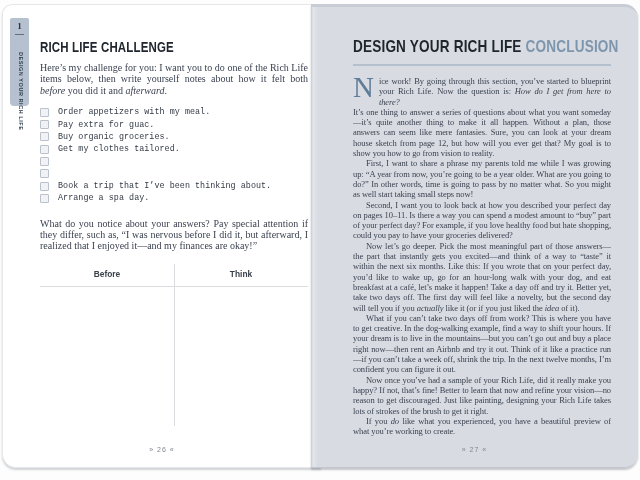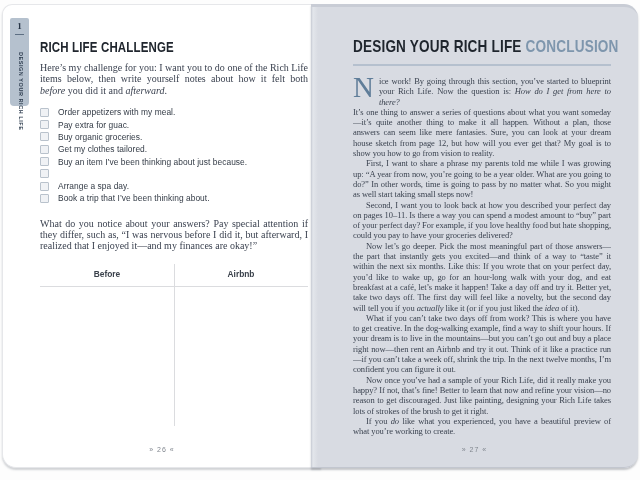--- a/index.html
+++ b/index.html
@@ -62,21 +62,21 @@
     font-size: 14px; font-weight: 700; color: #20262e;
     letter-spacing: .2px; white-space: nowrap;
     transform: scaleX(.82); transform-origin: 0 50%;
   }
   .serif-par {
     margin: 7px 0 0 0;
     font-family: "Liberation Serif", serif;
     font-size: 10px; line-height: 11.4px;
     color: #3b4250; text-align: justify;
   }
-  .checklist { margin-top: 10px; }
+  .checklist { margin-top: 10px; font-family: Liberation Mono, monospace; }
   .check-row {
     display: flex; align-items: center;
     height: 12.3px;
   }
   .checkbox {
     width: 7px; height: 7px; flex: 0 0 7px;
     border: 1px solid #b9c2cc; background: #f0f2f5;
     border-radius: 1px; margin-right: 9px;
   }
   .check-label {
@@ -161,45 +161,44 @@
             <span class="check-label">Buy organic groceries.</span>
           </div>
 
           <div class="check-row">
             <span class="checkbox"></span>
             <span class="check-label">Get my clothes tailored.</span>
           </div>
 
           <div class="check-row">
             <span class="checkbox"></span>
-            <span class="check-label">Buy an item I’ve been thinking about just because.</span>
-          </div>
-
-          <div class="check-row">
-            <span class="checkbox"></span>
-          </div>
-
+          </div>
+
+          <div class="check-row">
+            <span class="checkbox"></span>
+          </div>
+
+
+          <div class="check-row">
+            <span class="checkbox"></span>
+            <span class="check-label">Book a trip that I’ve been thinking about.</span>
+          </div>
 
           <div class="check-row">
             <span class="checkbox"></span>
             <span class="check-label">Arrange a spa day.</span>
-          </div>
-
-          <div class="check-row">
-            <span class="checkbox"></span>
-            <span class="check-label">Book a trip that I’ve been thinking about.</span>
           </div>
         </div>
 
       <p class="serif-par" style="margin-top:13px">What do you notice about your answers? Pay special attention if they differ, such as, “I was nervous before I did it, but afterward, I realized that I enjoyed it—and my finances are okay!”</p>
 
       <div class="ba-table">
         <div class="ba-head">
           <div class="ba-cell">Before</div>
-          <div class="ba-cell">Airbnb</div>
+          <div class="ba-cell">Think</div>
         </div>
         <div class="ba-divider"></div>
       </div>
     </div>
 
     <div class="pagenum">» 26 «</div>
   </div>
 
   <div class="page page-right">
     <div class="right-content">

